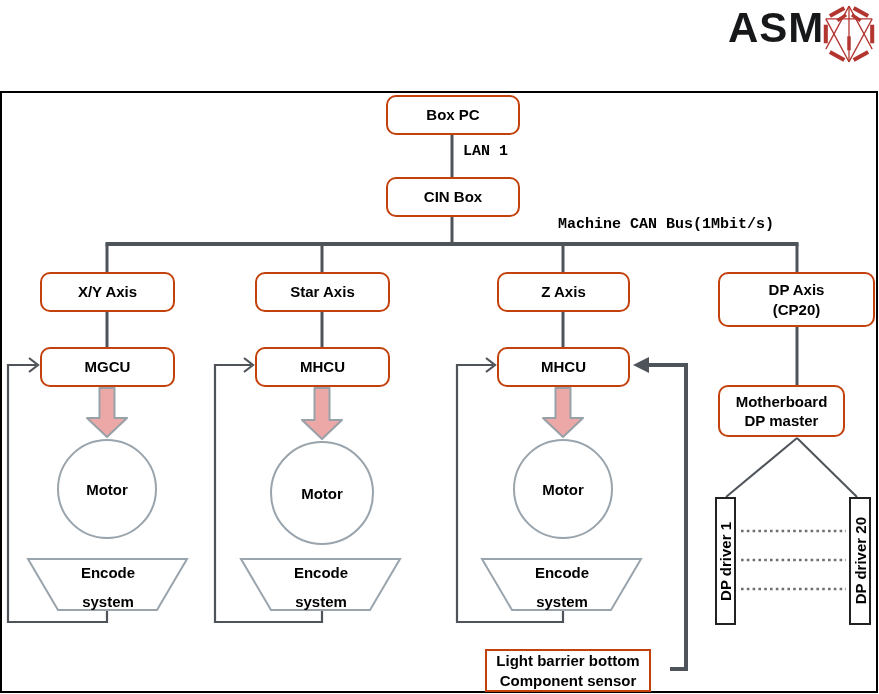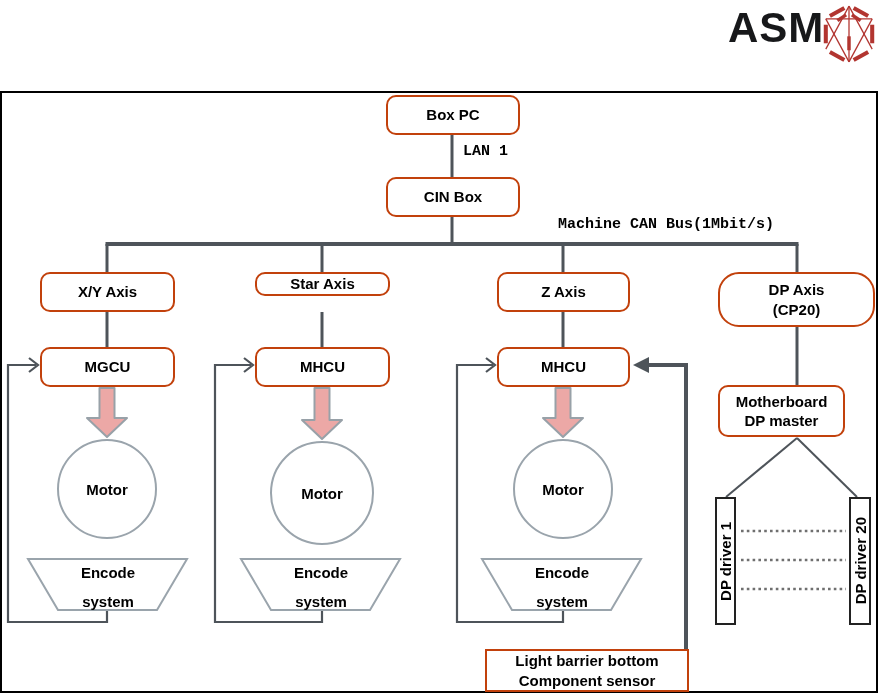--- a/index.html
+++ b/index.html
@@ -153,21 +153,21 @@
     <span>MGCU</span>
   </div>
   <div class="motor" style="left:57px;top:439px;width:100px;height:100px;">
     <span>Motor</span>
   </div>
   <div class="trap-label" style="left:38px;top:563px;width:140px;">
     <span>Encode</span>
     <span>system</span>
   </div>
 
-  <div class="box" style="left:255px;top:272px;width:135px;height:24px;">
+  <div class="box" style="left:255px;top:272px;width:135px;height:40px;">
     <span>Star Axis</span>
   </div>
   <div class="box" style="left:255px;top:347px;width:135px;height:40px;">
     <span>MHCU</span>
   </div>
   <div class="motor" style="left:270px;top:441px;width:104px;height:104px;">
     <span>Motor</span>
   </div>
   <div class="trap-label" style="left:251px;top:563px;width:140px;">
     <span>Encode</span>
@@ -181,33 +181,33 @@
     <span>MHCU</span>
   </div>
   <div class="motor" style="left:513px;top:439px;width:100px;height:100px;">
     <span>Motor</span>
   </div>
   <div class="trap-label" style="left:492px;top:563px;width:140px;">
     <span>Encode</span>
     <span>system</span>
   </div>
 
-  <div class="box" style="left:718px;top:272px;width:157px;height:55px;border-radius:21px;">
+  <div class="box" style="left:718px;top:272px;width:157px;height:55px;">
     <span>DP Axis</span>
     <span>(CP20)</span>
   </div>
   <div class="box" style="left:718px;top:385px;width:127px;height:52px;">
     <span>Motherboard</span>
     <span>DP master</span>
   </div>
   <div class="driver" style="left:715px;top:497px;width:21px;height:128px;">
     <span>DP driver 1</span>
   </div>
   <div class="driver" style="left:849px;top:497px;width:22px;height:128px;">
     <span>DP driver 20</span>
   </div>
 
-  <div class="box" style="left:485px;top:649px;width:204px;height:43px;border-radius:0;">
+  <div class="box" style="left:485px;top:649px;width:166px;height:43px;border-radius:0;">
     <span>Light barrier bottom</span>
     <span>Component sensor</span>
   </div>
 
 </div>
 
 </body></html>

